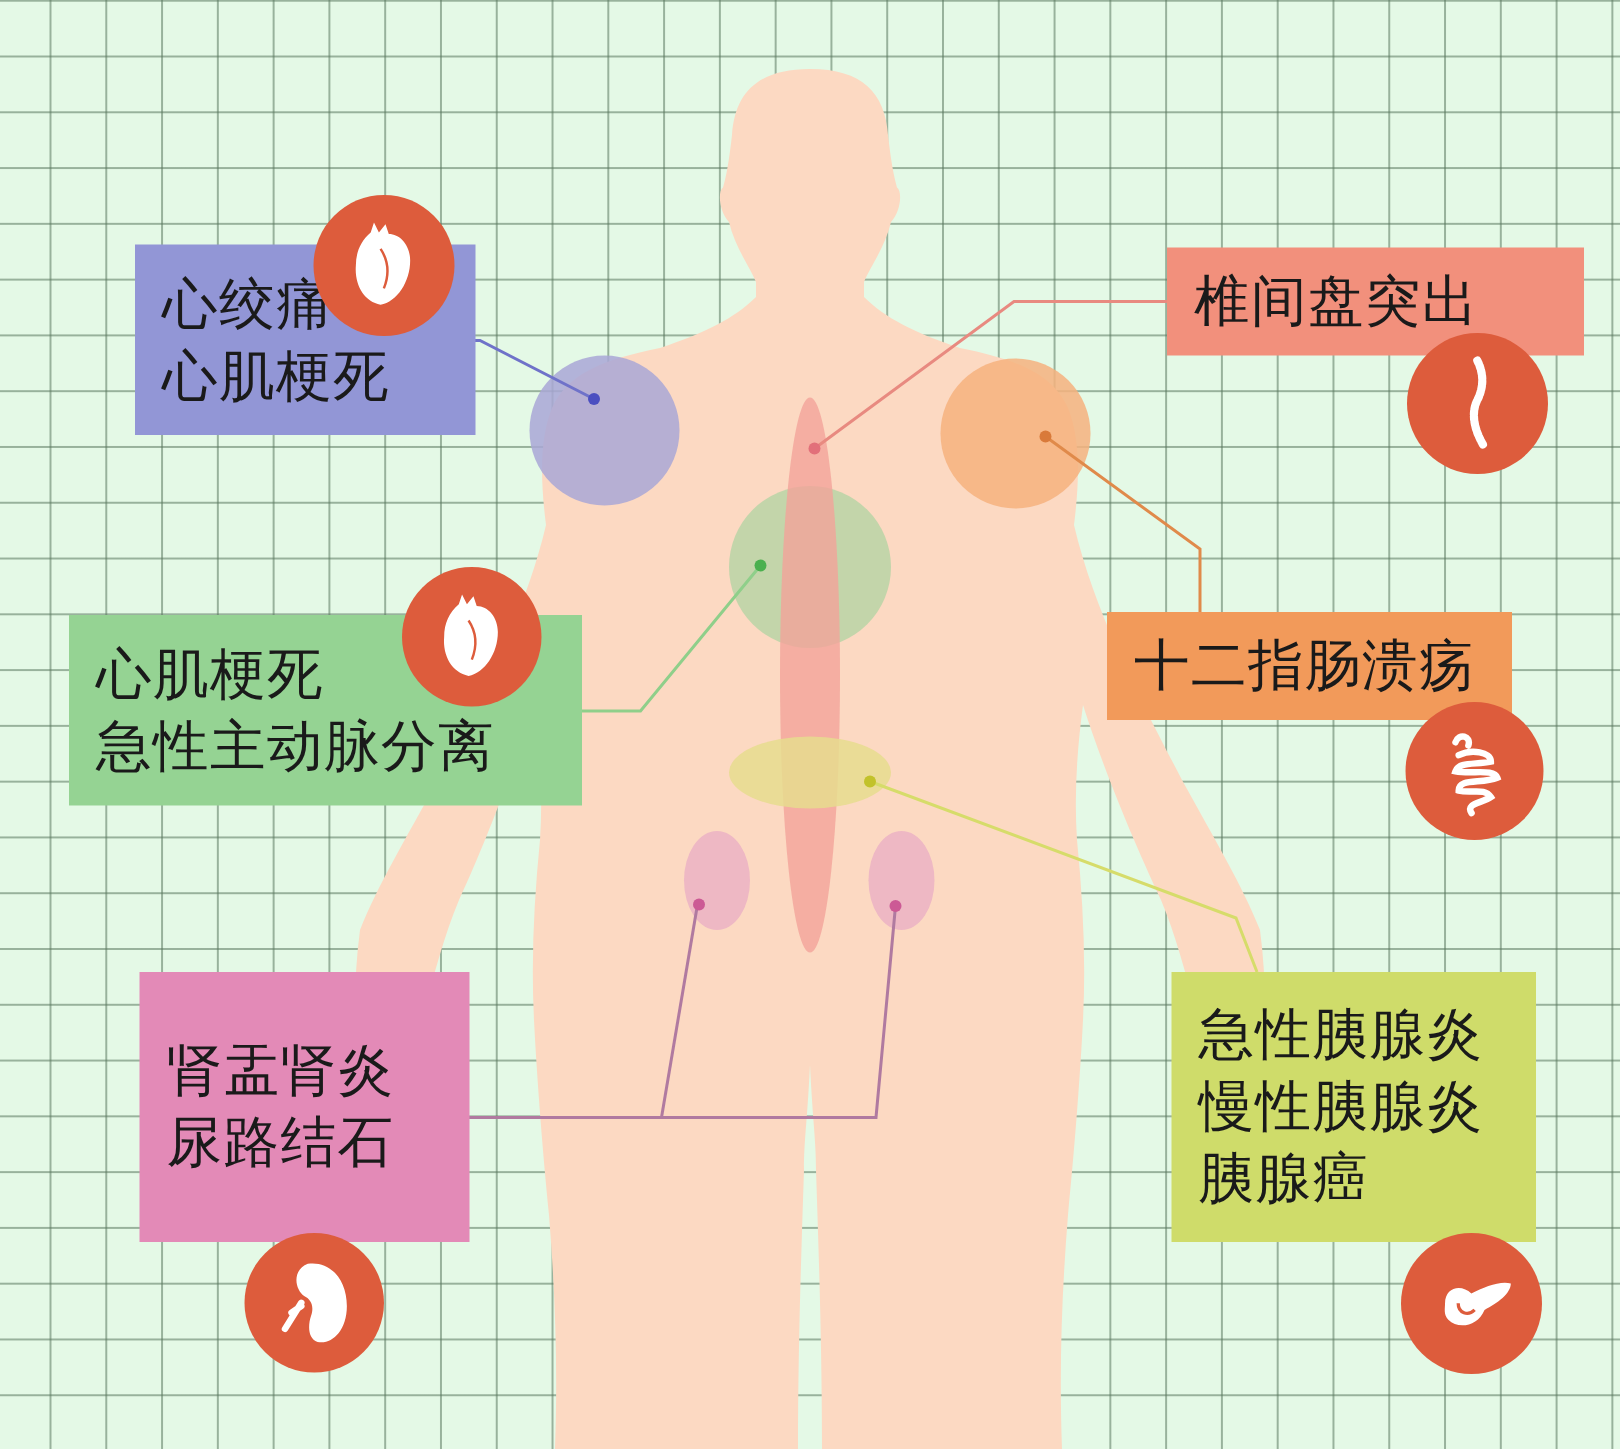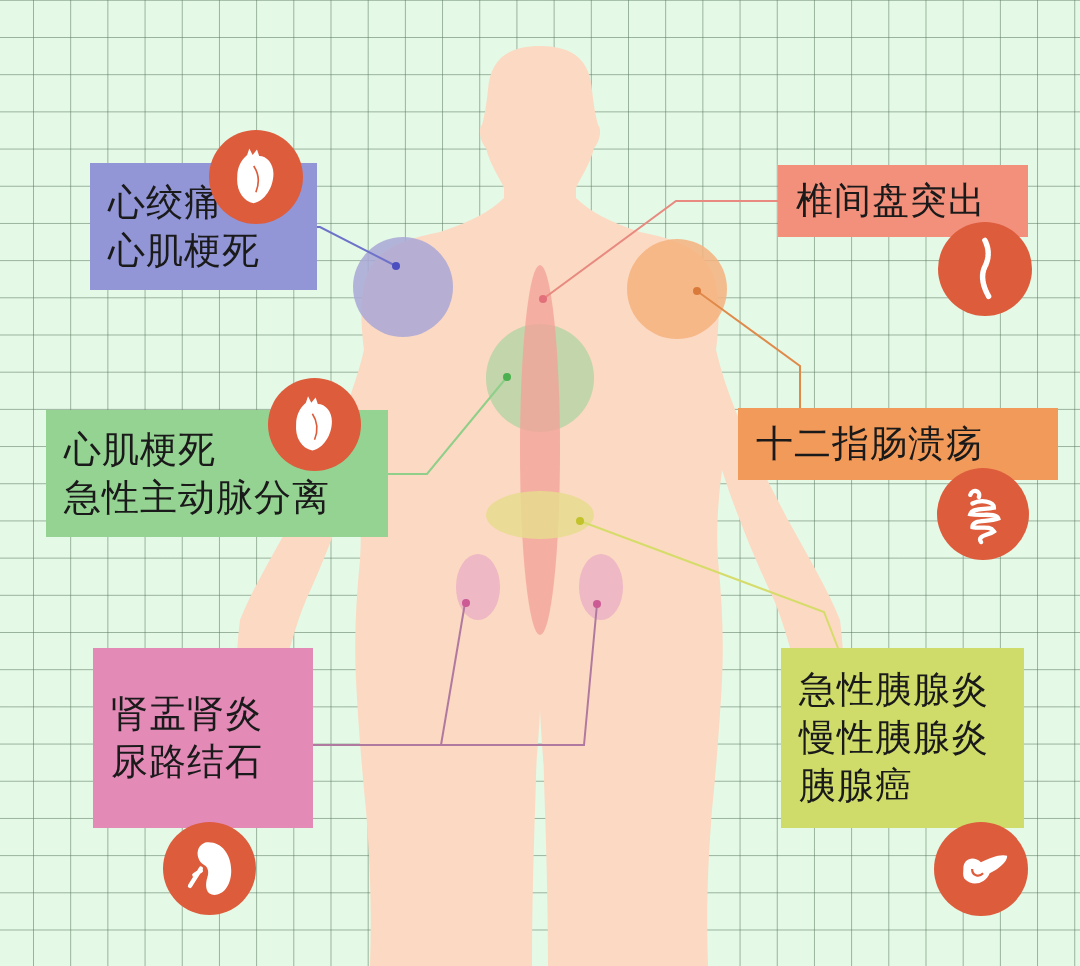--- a/index.html
+++ b/index.html
@@ -107,41 +107,41 @@
   <span class="line">心绞痛</span>
   <span class="line">心肌梗死</span>
 </div>
 <div class="icon" style="left:209px; top:130px; width:94px; height:94px;">
   <svg viewBox="0 0 60 60">
       <path fill="#fff" d="M22 10 L24 4 L27 10 L31 5 L33 11 C40 11 46 18 46 27 C46 40 38 52 28 54 C18 52 12 42 13 30 C13 22 16 15 22 10 Z"></path>
       <path d="M28 20 C32 26 34 34 30 44" stroke="#dd5c3c" stroke-width="1.5" fill="none"></path>
     </svg>
 </div>
 
-<div class="label" style="left:778px; top:165px; width:250px; height:72px; background:#f2907c;">
+<div class="label" style="left:778px; top:165px; width:278px; height:72px; background:#f2907c;">
   <span class="line">椎间盘突出</span>
 </div>
 <div class="icon" style="left:938px; top:222px; width:94px; height:94px;">
   <svg viewBox="0 0 60 60">
       <path d="M30 4 C34 12 34 20 30 28 C26 36 28 46 34 56" stroke="#fff" stroke-width="5" fill="none" stroke-dasharray="2 1.2" stroke-linecap="round"></path>
     </svg>
 </div>
 
 <div class="label" style="left:46px; top:410px; width:342px; height:127px; background:#95d393;">
   <span class="line">心肌梗死</span>
   <span class="line">急性主动脉分离</span>
 </div>
 <div class="icon" style="left:268px; top:378px; width:93px; height:93px;">
   <svg viewBox="0 0 60 60">
       <path fill="#fff" d="M22 10 L24 4 L27 10 L31 5 L33 11 C40 11 46 18 46 27 C46 40 38 52 28 54 C18 52 12 42 13 30 C13 22 16 15 22 10 Z"></path>
       <path d="M28 20 C32 26 34 34 30 44" stroke="#dd5c3c" stroke-width="1.5" fill="none"></path>
     </svg>
 </div>
 
-<div class="label" style="left:738px; top:408px; width:320px; height:72px; background:#f29a5a;">
+<div class="label" style="left:738px; top:408px; width:270px; height:72px; background:#f29a5a;">
   <span class="line">十二指肠溃疡</span>
 </div>
 <div class="icon" style="left:937px; top:468px; width:92px; height:92px;">
   <svg viewBox="0 0 60 60">
       <path d="M18 12 C20 6 28 8 26 14 M20 20 C28 16 40 18 40 24 C30 26 20 24 18 30 C28 32 42 28 44 34 C34 38 20 34 20 42 C28 44 36 40 40 46 C34 50 24 50 28 56" stroke="#fff" stroke-width="4" fill="none" stroke-linecap="round"></path>
     </svg>
 </div>
 
 <div class="label" style="left:46px; top:648px; width:220px; height:180px; background:#e38ab7;margin-left:47px;">
   <span class="line">肾盂肾炎</span>

